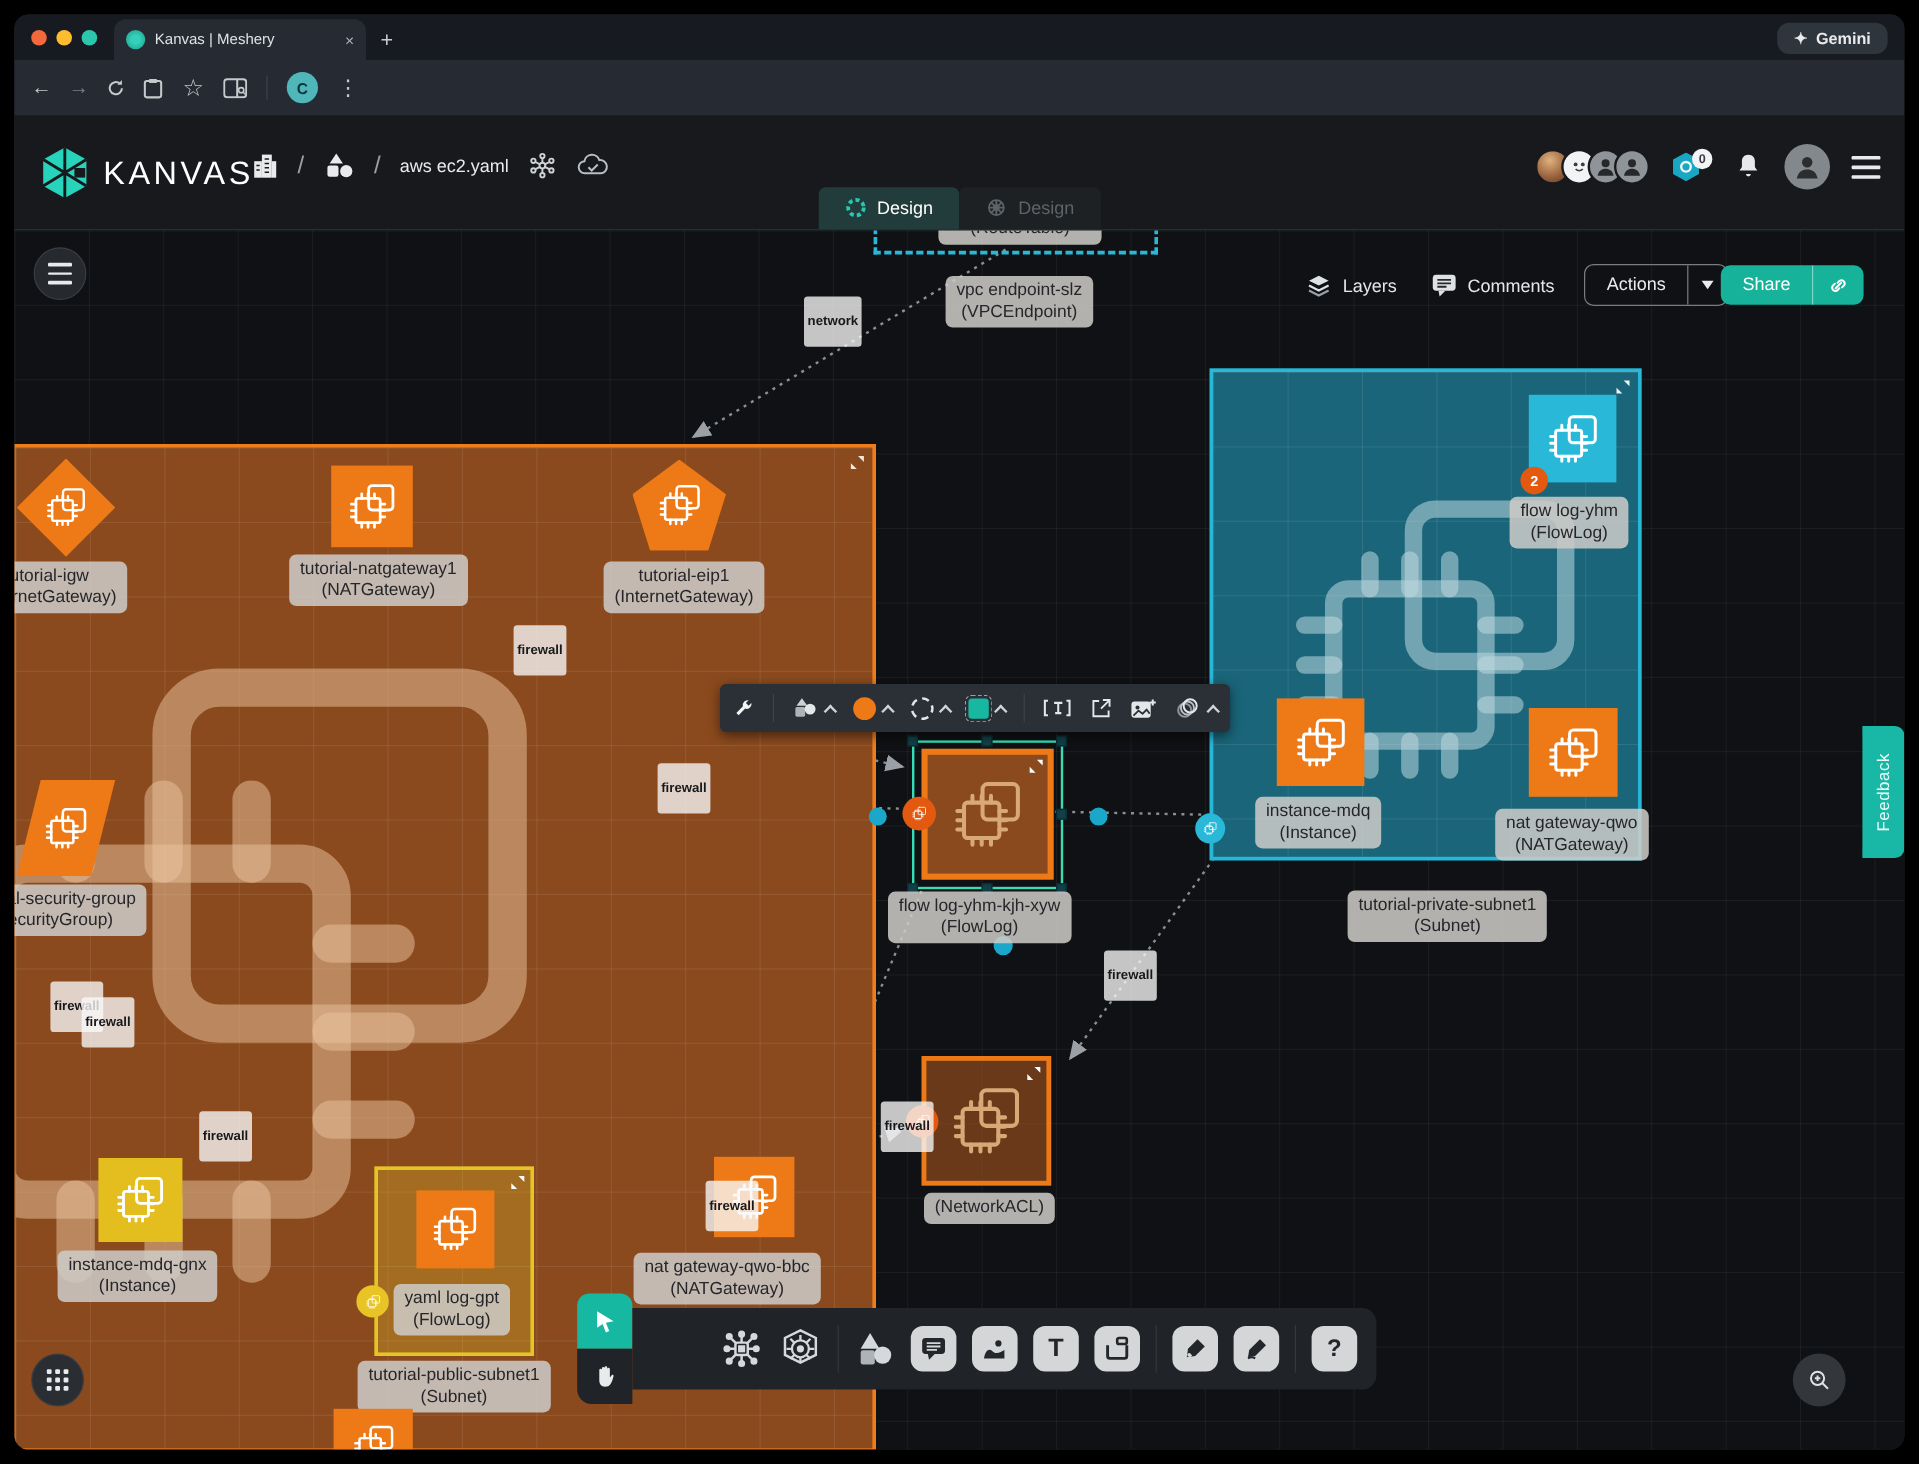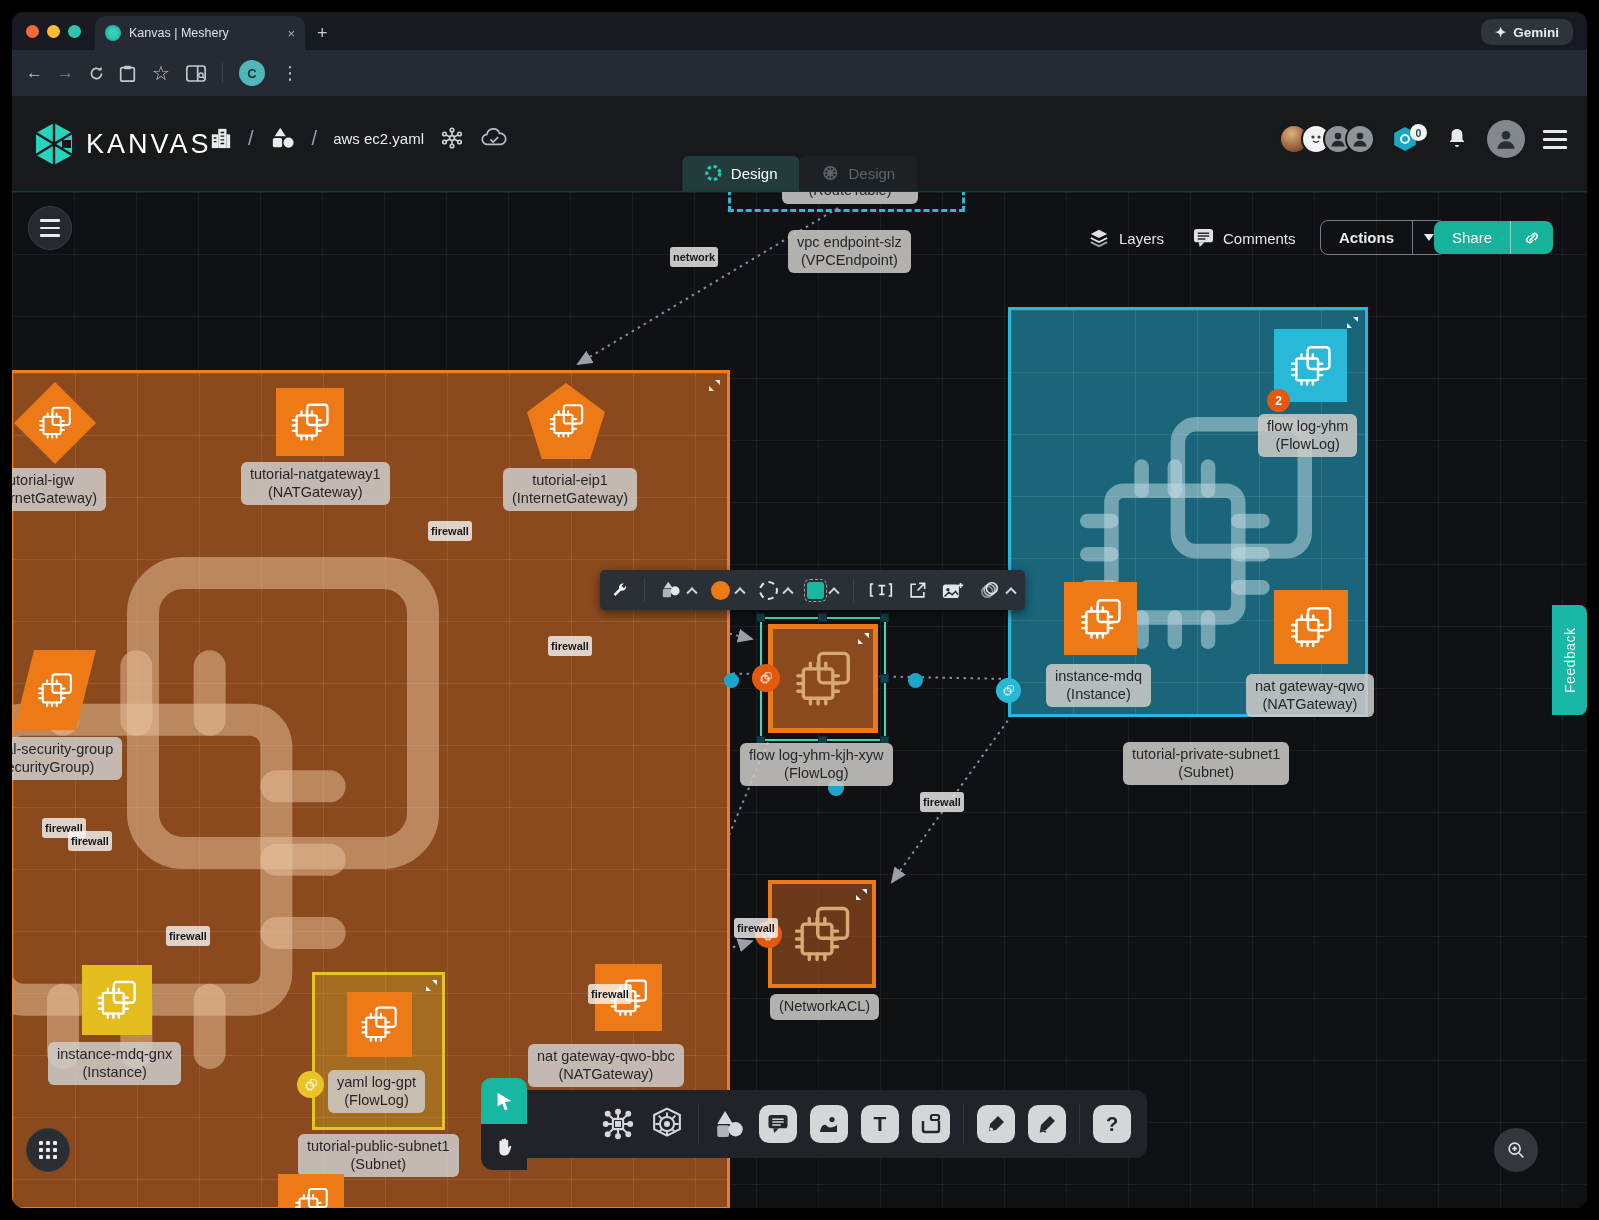--- a/index.html
+++ b/index.html
@@ -65,21 +65,21 @@
     background-size:62px 62px; }
   .subnet.orange { background-color:#8a4a1e; border:3px solid #f07d1c; }
   .subnet.teal { background-color:#1a6579; border:3px solid #27b7d7; }
   .wm { position:absolute; pointer-events:none; }
 
   .nodebox { position:absolute; display:flex; align-items:center; justify-content:center; color:#fff; }
   .sq { background:#ee7a17; }
   .chip { width:68%; height:68%; }
 
   .nlabel { position:absolute; background:rgba(206,204,200,.86); color:#26262a; font-size:14.5px; line-height:1.22; text-align:center; padding:4px 9px; border-radius:6px; white-space:nowrap; font-weight:500; }
-  .elabel { position:absolute; color:#17181a; font-size:11px; font-weight:bold; background:rgba(248,248,248,.78); border-radius:3px; padding:4px 3px; }
+  .elabel { position:absolute; color:#17181a; font-size:11px; font-weight:bold; background:rgba(248,248,248,.78); border-radius:3px; padding:15px 3px; }
 
   .collapse-ic { position:absolute; width:13px; height:13px; }
 
   .badge { position:absolute; border-radius:50%; display:flex; align-items:center; justify-content:center; color:#fff; }
   .badge.orange { background:#e2590f; }
   .badge.yellow { background:#e9c426; }
   .badge.cyan { background:#2ab8d9; }
 
   .handle { position:absolute; width:9px; height:9px; background:#123f48; border:1px solid #0b2c33; }
   .dot { position:absolute; border-radius:50%; background:#1ba7c9; }
@@ -89,21 +89,21 @@
   .ctx-sep { width:1px; height:24px; background:#3c4249; }
   .chev { width:8px; height:8px; border-left:2px solid #cfd3d6; border-top:2px solid #cfd3d6; transform:rotate(45deg) translate(2px,2px); }
   .ctx-item { display:flex; align-items:center; gap:6px; }
   .orange-dot-tool { width:19px; height:19px; border-radius:50%; background:#ee7a17; }
   .dashed-circ { width:19px; height:19px; border-radius:50%; border:2px dashed #e3e6e8; }
   .teal-sq { width:17px; height:17px; background:#18b8a0; border-radius:3px; outline:1.5px dashed #9aa1a7; outline-offset:2px; }
 
   
   .tr-btn { display:flex; align-items:center; gap:9px; color:#e4e7e9; font-size:15px; }
   .actions-btn { display:flex; align-items:stretch; border:1.5px solid #787d82; border-radius:8px; color:#e9ebed; font-size:15px; overflow:hidden; }
-  .actions-main { padding:8px 18px;font-weight:bold; }
+  .actions-main { padding:8px 18px; }
   .actions-caret { display:flex; align-items:center; padding:0 11px; border-left:1.5px solid #787d82; }
   .caret-down { width:0; height:0; border-left:5.5px solid transparent; border-right:5.5px solid transparent; border-top:7px solid #e9ebed; }
   .share-btn { display:flex; align-items:stretch; background:#17b29a; border-radius:8px; overflow:hidden; color:#fff; font-size:15px; }
   .share-main { padding:8px 18px; }
   .share-link { display:flex; align-items:center; padding:0 12px; border-left:1px solid rgba(255,255,255,.45); }
 
   .feedback { position:absolute; background:#19b8a6; color:#eafaf7; border-radius:8px 0 0 8px; writing-mode:vertical-rl; transform:rotate(180deg); font-size:14px; letter-spacing:.5px; display:flex; align-items:center; justify-content:center; }
 
   
   .btool { position:absolute; background:#202327; display:flex; align-items:center; gap:13px; padding:0 16px; border-radius:0 12px 12px 0; }

